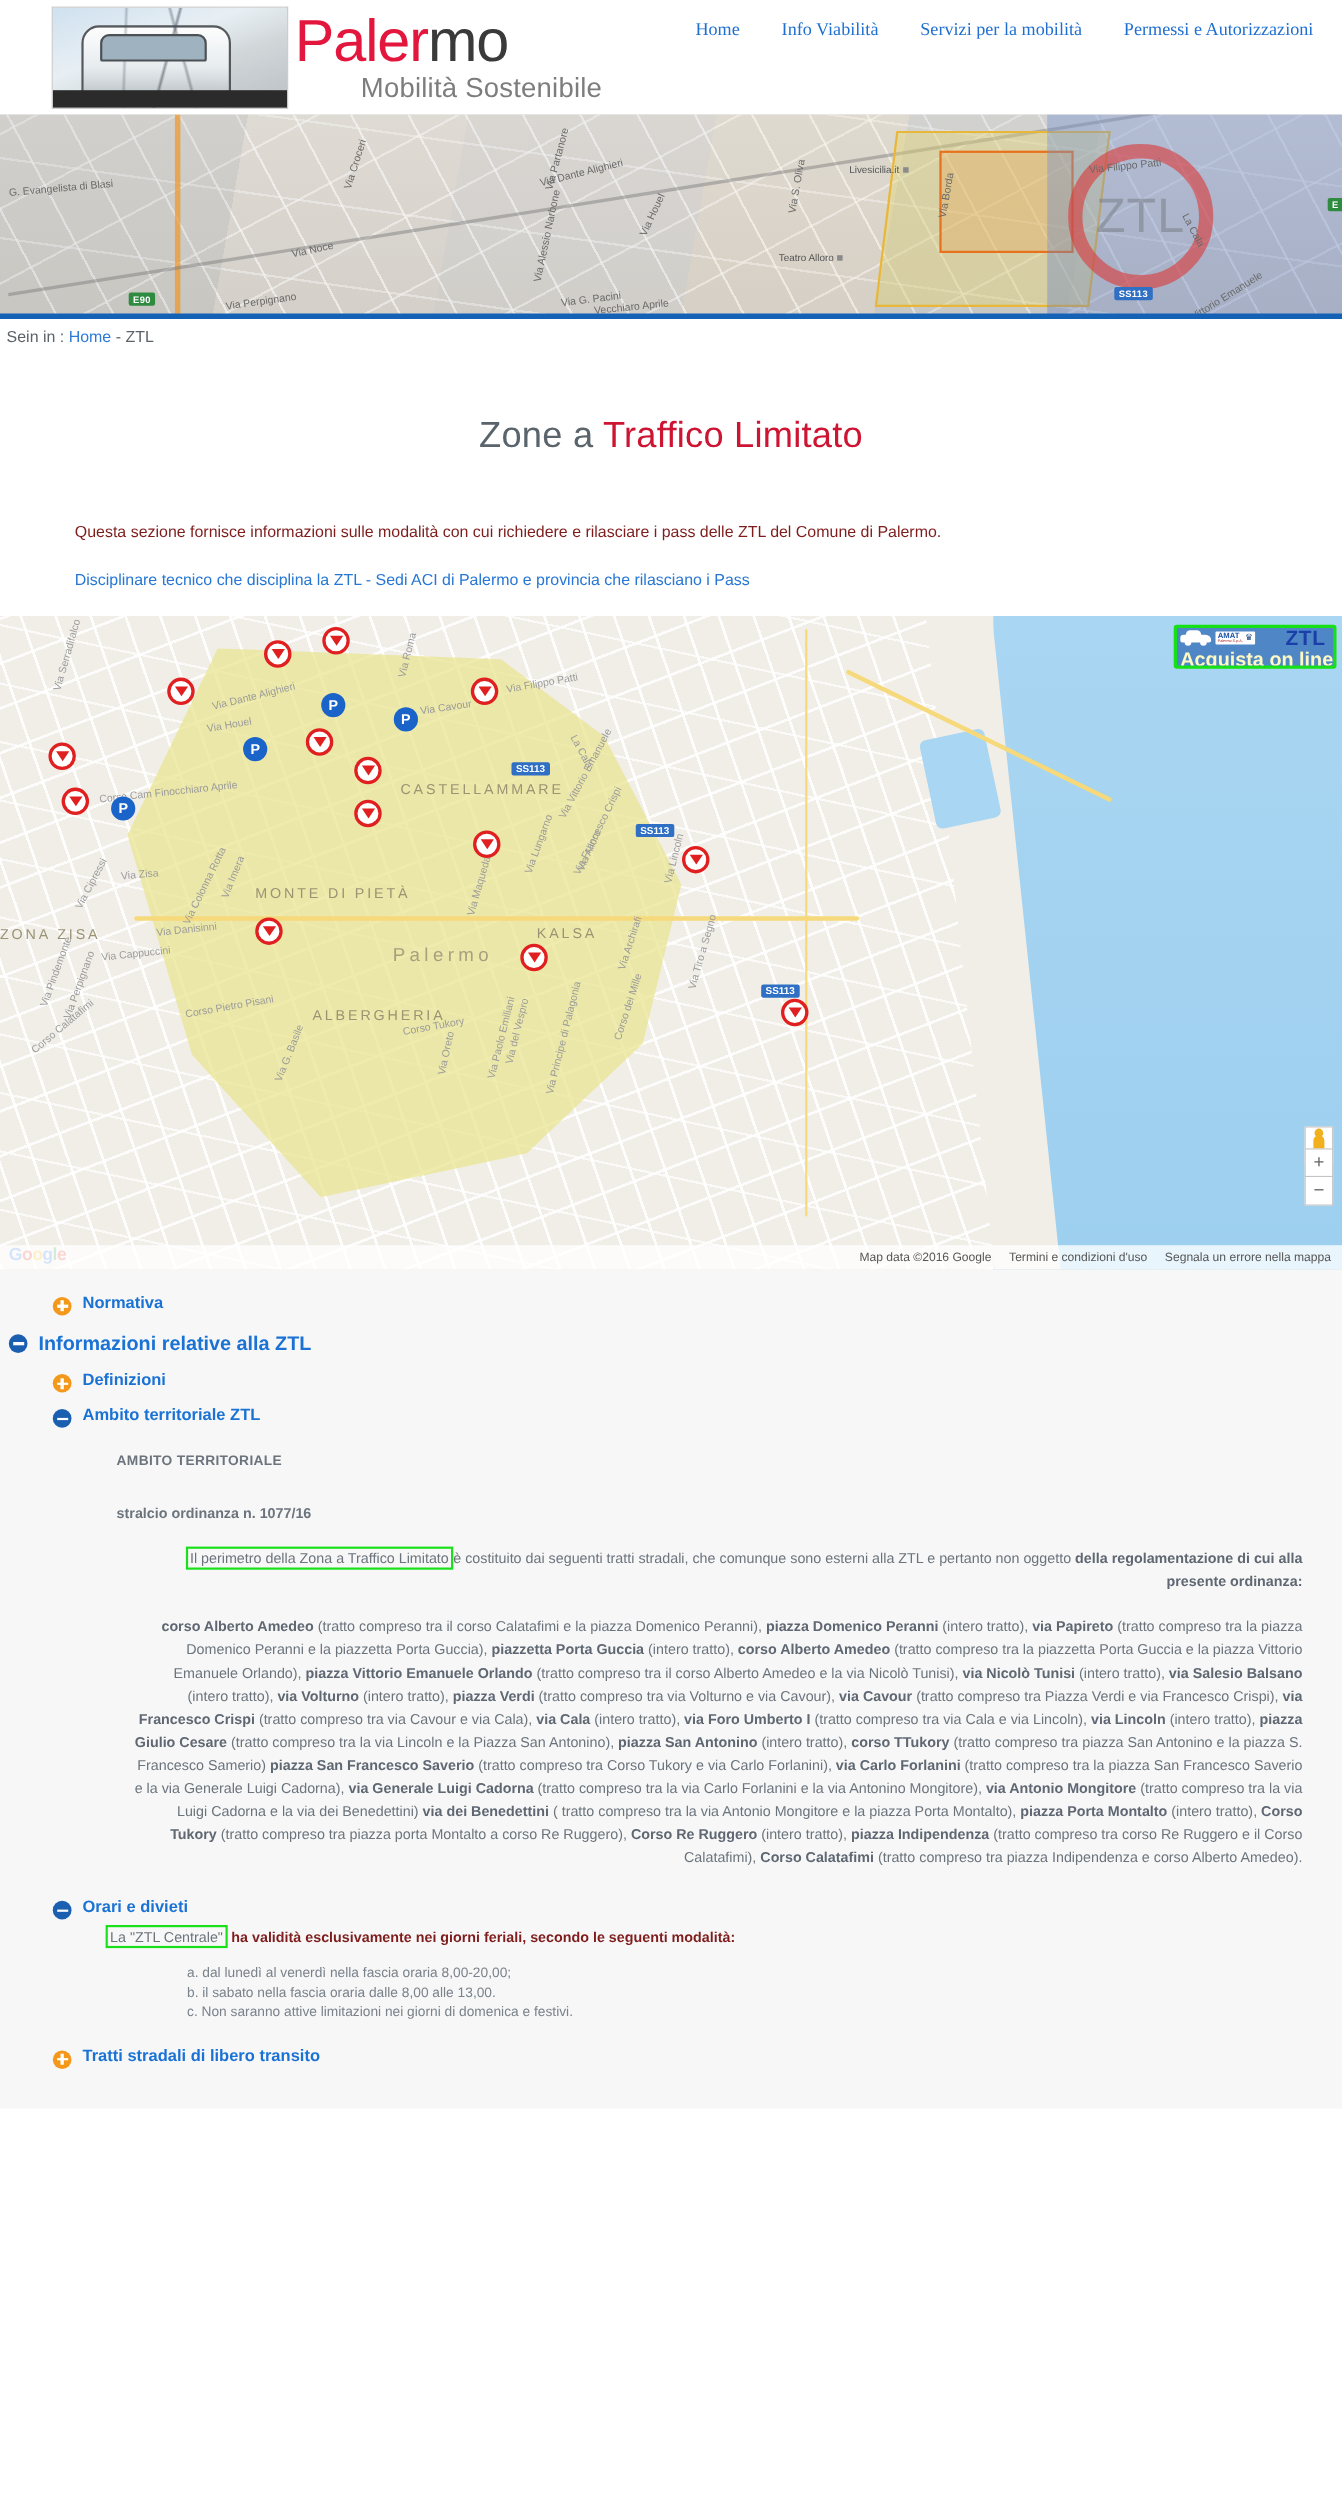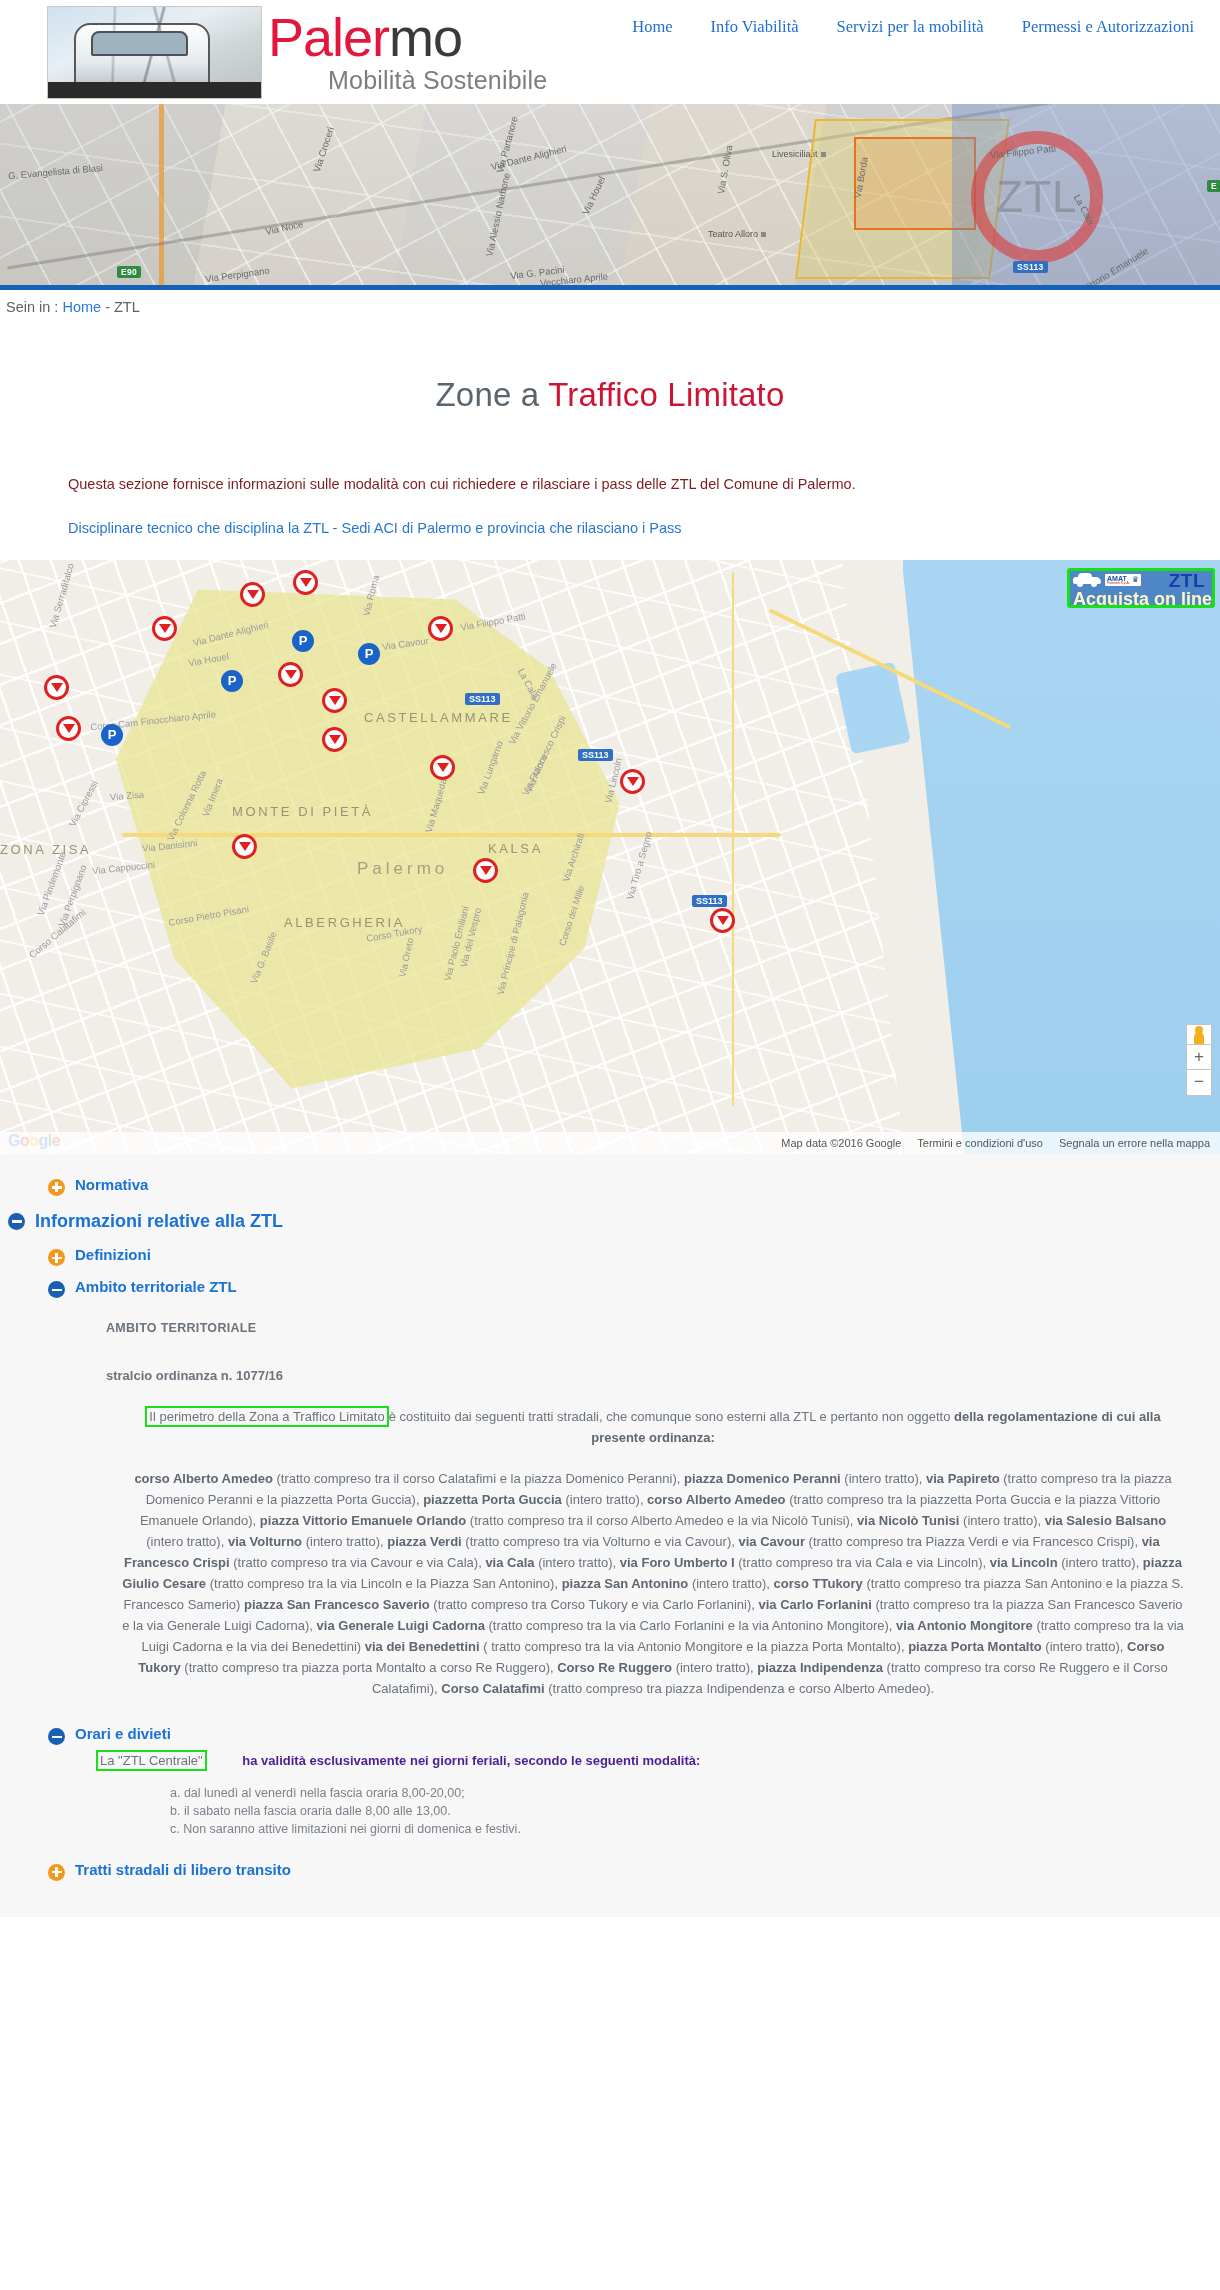--- a/index.html
+++ b/index.html
@@ -505,29 +505,29 @@
     font-size:13px;
     margin:26px 0 0 0;
   }
   .hl-green{
     border:2.5px solid #19e019;
     padding:1px 2px;
     display:inline;
   }
   .body-para{
     margin:20px 0 0 16px;
-    text-align:center;
+    text-align:right;
   }
   .body-para b{ color:#5e6772; }
   .orari-intro{
     padding:2px 36px 0 96px;
     font-size:13px;
     color:#6b747d;
   }
-  .orari-intro b{ color:#4c1d95;padding-left:32px; }
+  .orari-intro b{ color:#7f1d1d; }
   .orari-list{
     padding:16px 0 0 170px;
     font-size:12.5px;
     color:#7a828b;
     line-height:1.45;
   }
   .orari-note{
     padding:22px 0 0 96px;
     font-size:13px;
     color:#6b747d;

